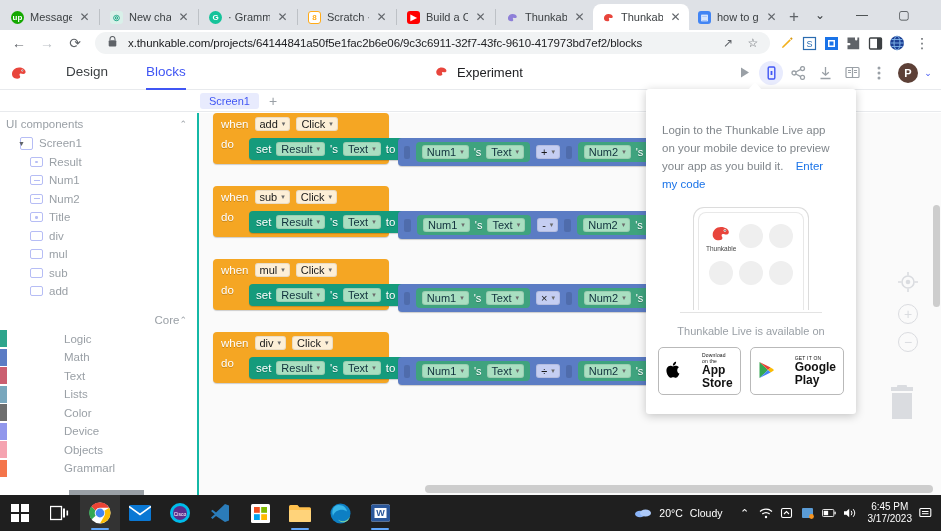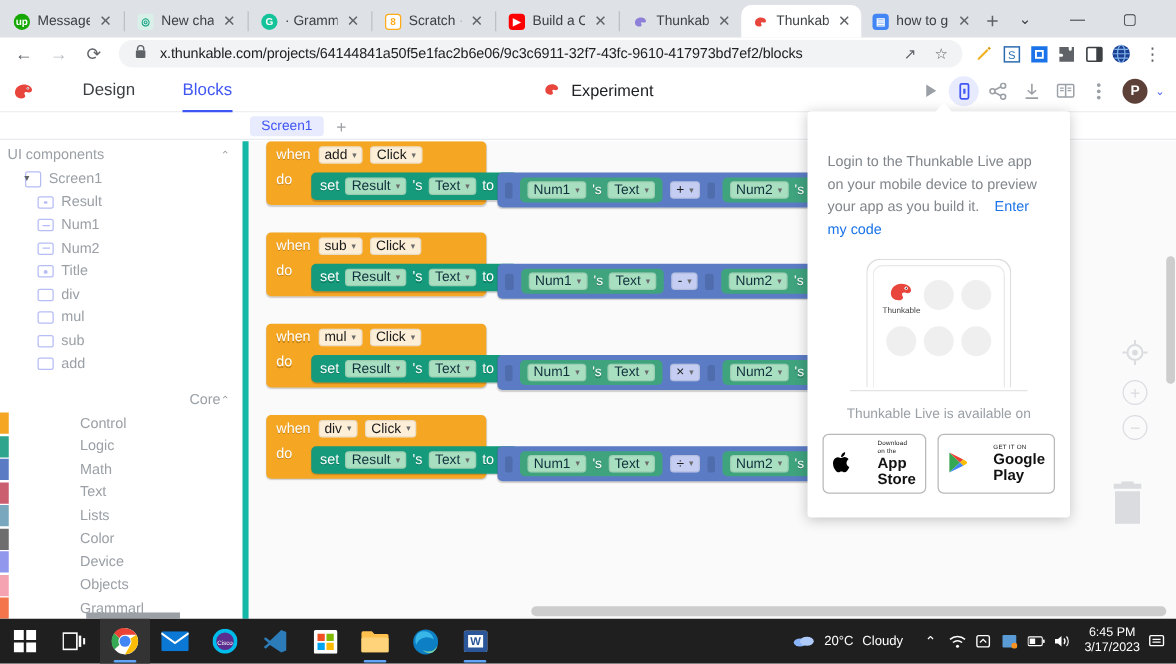--- a/index.html
+++ b/index.html
@@ -83,21 +83,21 @@
   .screenTab { background:#e8ebfd; color:#4056f4; font-size:11px;
      padding:2px 9px; border-radius:3px; }
   .screenAdd { color:#9aa0a6; font-size:14px; margin-left:10px; }
 
   
   .mainArea { position:absolute; top:113px; left:0; right:0; bottom:36px;
      display:flex; background:#fff; }
 
   
   .leftPanel { width:199px; flex:0 0 199px; background:#fff;
-     border-right:5px solid #14b8a6; position:relative; overflow:hidden; }
+     border-right:2px solid #14b8a6; position:relative; overflow:hidden; }
   .sectionHdr { display:flex; align-items:center; justify-content:space-between;
      padding:5px 10px 4px 6px; font-size:11.5px; color:#9aa0a6; }
   .sectionHdr .chev { color:#9aa0a6; font-size:9px; }
   .treeItem { display:flex; align-items:center; gap:6px; height:18.5px;
      font-size:11.5px; color:#9aa0a6; padding-left:20px; }
   .treeItem.lvl2 { padding-left:30px; }
   .caret { position:absolute; left:18px; font-size:7px; color:#5f6368; }
   .compIcon { width:13px; height:10px; border:1.3px solid #b6bdf5; border-radius:2px;
      flex:0 0 13px; display:flex; align-items:center; justify-content:center; }
   .compIcon.phone { width:9px; height:13px; border-radius:2px; }
@@ -441,24 +441,20 @@
             <span>add</span>
           </div>
         </div>
 
       <div class="sectionHdr" style="margin-top:8px;justify-content:flex-end;">
         <span>Core</span>
         <span class="chev">⌃</span>
       </div>
       <div id="core-host">
           <div class="catItem">
-            <span class="catSwatch" style="background: rgb(245, 166, 35);"></span>
-            <span class="catLabel">Control</span>
-          </div>
-          <div class="catItem">
             <span class="catSwatch" style="background: rgb(46, 165, 140);"></span>
             <span class="catLabel">Logic</span>
           </div>
           <div class="catItem">
             <span class="catSwatch" style="background: rgb(91, 124, 196);"></span>
             <span class="catLabel">Math</span>
           </div>
           <div class="catItem">
             <span class="catSwatch" style="background: rgb(203, 95, 112);"></span>
             <span class="catLabel">Text</span>

